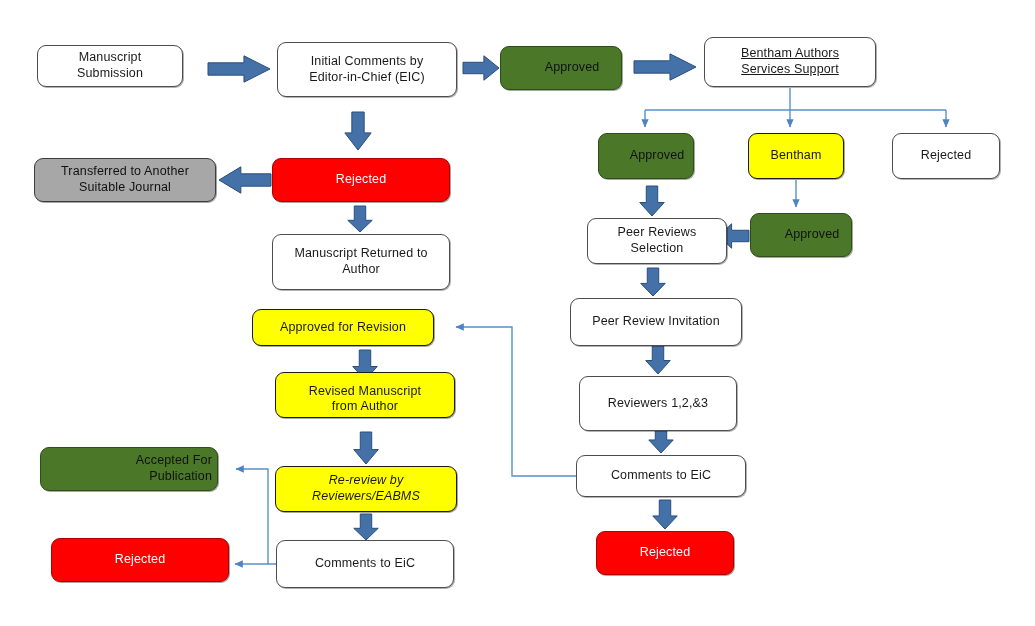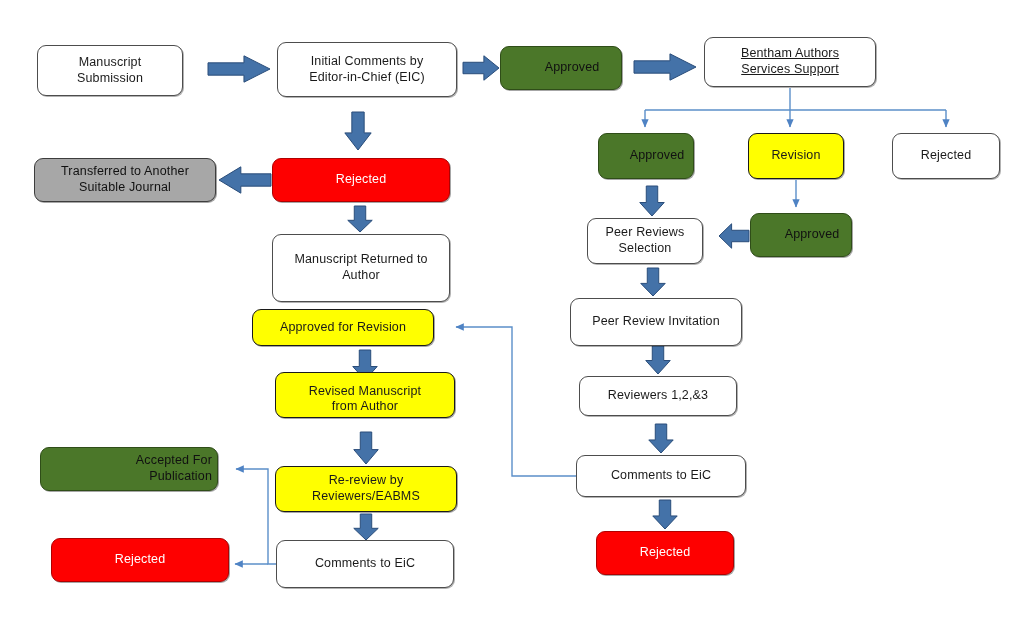--- a/index.html
+++ b/index.html
@@ -114,83 +114,83 @@
         <path d="M276,564 L268,564 L268,469 L236,469" marker-end="url(#arrowhead)"></path>
       </g>
 
       <g>
         <path d="M268,564 L235,564" marker-end="url(#arrowhead)"></path>
       </g>
     </g>
   </svg>
 
   <div id="nodes-host">
-      <div class="node n-white" style="left: 37px; top: 45px; width: 146px; height: 51px;">
+      <div class="node n-white" style="left: 37px; top: 45px; width: 146px; height: 42px;">
         <span class="lbl">Manuscript
 Submission</span>
       </div>
       <div class="node n-white" style="left: 277px; top: 42px; width: 180px; height: 55px;">
         <span class="lbl">Initial Comments by
 Editor-in-Chief  (EIC)</span>
       </div>
       <div class="node n-green" style="left: 500px; top: 46px; width: 122px; height: 44px;">
         <span class="lbl">Approved</span>
       </div>
       <div class="node n-white" style="left: 704px; top: 37px; width: 172px; height: 50px; text-decoration: underline;">
         <span class="lbl">Bentham Authors
 Services  Support</span>
       </div>
       <div class="node n-green" style="left: 598px; top: 133px; width: 96px; height: 46px;">
         <span class="lbl">Approved</span>
       </div>
       <div class="node n-yellow" style="left: 748px; top: 133px; width: 96px; height: 46px;">
-        <span class="lbl">Revision</span>
+        <span class="lbl">Bentham</span>
       </div>
       <div class="node n-white" style="left: 892px; top: 133px; width: 108px; height: 46px;">
         <span class="lbl">Rejected</span>
       </div>
       <div class="node n-gray" style="left: 34px; top: 158px; width: 182px; height: 44px;">
         <span class="lbl">Transferred  to Another
 Suitable Journal</span>
       </div>
       <div class="node n-red" style="left: 272px; top: 158px; width: 178px; height: 44px;">
         <span class="lbl">Rejected</span>
       </div>
       <div class="node n-green" style="left: 750px; top: 213px; width: 102px; height: 44px;">
         <span class="lbl">Approved</span>
       </div>
-      <div class="node n-white" style="left: 587px; top: 218px; width: 116px; height: 46px;">
+      <div class="node n-white" style="left: 587px; top: 218px; width: 140px; height: 46px;">
         <span class="lbl">Peer Reviews
 Selection</span>
       </div>
-      <div class="node n-white" style="left: 272px; top: 234px; width: 178px; height: 68px;">
+      <div class="node n-white" style="left: 272px; top: 234px; width: 178px; height: 56px;">
         <span class="lbl">Manuscript Returned to
 Author</span>
       </div>
       <div class="node n-white" style="left: 570px; top: 298px; width: 172px; height: 48px;">
         <span class="lbl">Peer Review Invitation</span>
       </div>
       <div class="node n-yellow" style="left: 252px; top: 309px; width: 182px; height: 37px;">
         <span class="lbl">Approved  for Revision</span>
       </div>
-      <div class="node n-white" style="left: 579px; top: 376px; width: 158px; height: 40px;">
+      <div class="node n-white" style="left: 579px; top: 376px; width: 158px; height: 55px;">
         <span class="lbl">Reviewers  1,2,&amp;3</span>
       </div>
       <div class="node n-yellow" style="left: 275px; top: 372px; width: 180px; height: 46px; align-items: flex-end;">
         <span class="lbl">Revised  Manuscript
 from Author</span>
       </div>
       <div class="node n-green" style="left: 40px; top: 447px; width: 178px; height: 44px; text-align: right;">
         <span class="lbl">Accepted For
 Publication</span>
       </div>
       <div class="node n-white" style="left: 576px; top: 455px; width: 170px; height: 42px;">
         <span class="lbl">Comments to EiC</span>
       </div>
-      <div class="node n-yellow" style="left: 275px; top: 466px; width: 182px; height: 46px;">
+      <div class="node n-yellow" style="left: 275px; top: 466px; width: 182px; height: 46px; font-style: italic;">
         <span class="lbl">Re-review  by
 Reviewers/EABMS</span>
       </div>
       <div class="node n-red" style="left: 51px; top: 538px; width: 178px; height: 44px;">
         <span class="lbl">Rejected</span>
       </div>
       <div class="node n-white" style="left: 276px; top: 540px; width: 178px; height: 48px;">
         <span class="lbl">Comments to EiC</span>
       </div>
       <div class="node n-red" style="left: 596px; top: 531px; width: 138px; height: 44px;">

